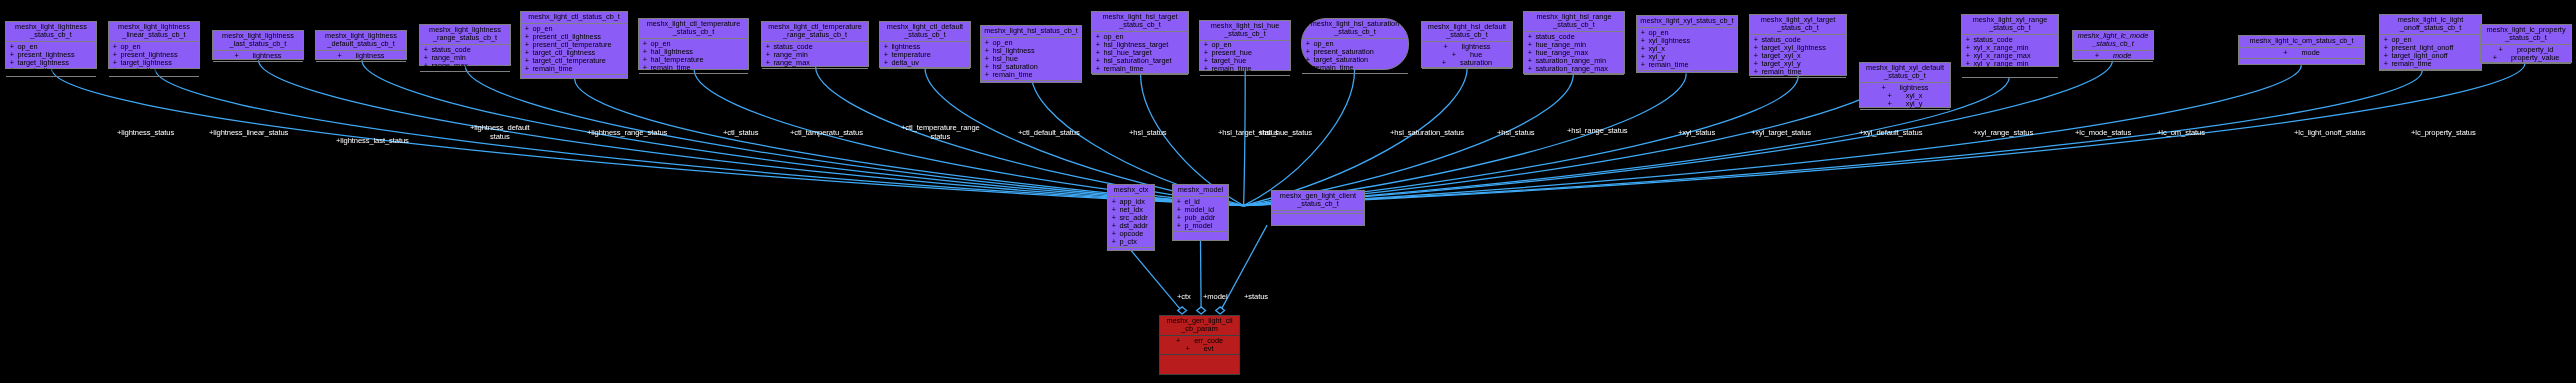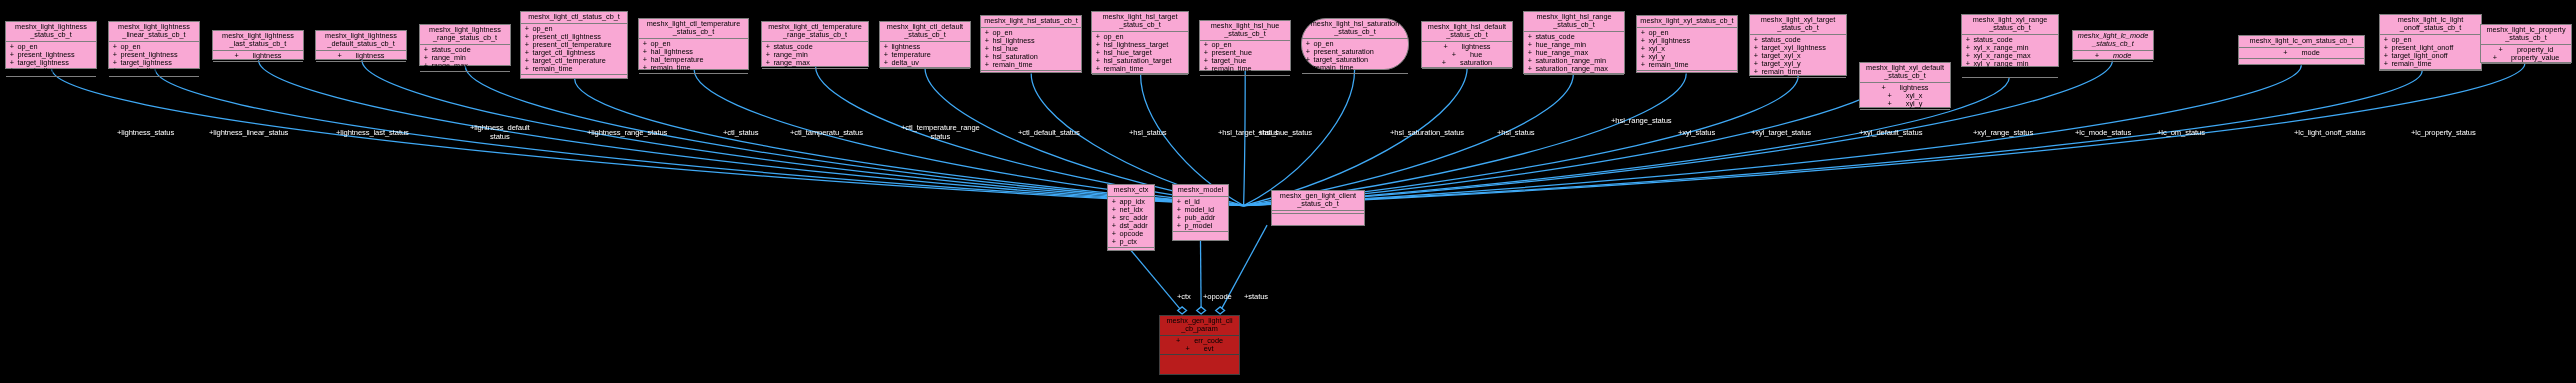--- a/index.html
+++ b/index.html
@@ -15,21 +15,21 @@
   .edge-label{
     position:absolute;
     color:#ffffff;
     font-size:7.6px;
     font-family:"Liberation Sans","DejaVu Sans",sans-serif;
     white-space:nowrap;
     letter-spacing:-0.1px;
   }
   .node{
     position:absolute;
-    background:#f9a8d4;
+    background:#8b5cf6;
     border:0.6px solid #7f7f7f;
     box-sizing:border-box;
     color:#000000;
   }
   .node.focus{background:#b91c1c;border:0.6px solid #404040;}
   .node .title{
     text-align:center;
     font-size:7.3px;
     line-height:8px;
     padding:1.3px 2.5px 1.9px 2.5px;
@@ -84,45 +84,45 @@
       <path d="M 1782.5 395 L 1863 491" stroke="#3fa9f5" stroke-width="2" fill="none"></path>
       <path d="M 1863 495 L 1856 489.5 L 1863 484 L 1870 489.5 Z" stroke="#3fa9f5" stroke-width="2" fill="#000"></path>
       <path d="M 1892 380 L 1893 491" stroke="#3fa9f5" stroke-width="2" fill="none"></path>
       <path d="M 1893 495 L 1886 489.5 L 1893 484 L 1900 489.5 Z" stroke="#3fa9f5" stroke-width="2" fill="#000"></path>
       <path d="M 1997 355 L 1923 491" stroke="#3fa9f5" stroke-width="2" fill="none"></path>
       <path d="M 1923 495 L 1916 489.5 L 1923 484 L 1930 489.5 Z" stroke="#3fa9f5" stroke-width="2" fill="#000"></path>
     </svg>
   <div id="labels">
       <div class="edge-label" style="left: 117px; top: 128px; white-space: pre-line; text-align: center;">+lightness_status</div>
       <div class="edge-label" style="left: 209px; top: 128px; white-space: pre-line; text-align: center;">+lightness_linear_status</div>
-      <div class="edge-label" style="left: 336px; top: 128px; white-space: pre-line; text-align: center;">+lightness_last_status</div>
+      <div class="edge-label" style="left: 336px; top: 136px; white-space: pre-line; text-align: center;">+lightness_last_status</div>
       <div class="edge-label" style="left: 470px; top: 123px; white-space: pre-line; text-align: center;">+lightness_default
 status</div>
       <div class="edge-label" style="left: 587px; top: 128px; white-space: pre-line; text-align: center;">+lightness_range_status</div>
       <div class="edge-label" style="left: 723px; top: 128px; white-space: pre-line; text-align: center;">+ctl_status</div>
       <div class="edge-label" style="left: 790px; top: 128px; white-space: pre-line; text-align: center;">+ctl_tamperatu_status</div>
       <div class="edge-label" style="left: 901px; top: 123px; white-space: pre-line; text-align: center;">+ctl_temperature_range
 status</div>
       <div class="edge-label" style="left: 1018px; top: 128px; white-space: pre-line; text-align: center;">+ctl_default_status</div>
       <div class="edge-label" style="left: 1129px; top: 128px; white-space: pre-line; text-align: center;">+hsl_status</div>
       <div class="edge-label" style="left: 1218px; top: 128px; white-space: pre-line; text-align: center;">+hsl_target_status</div>
       <div class="edge-label" style="left: 1258px; top: 128px; white-space: pre-line; text-align: center;">+hsl_hue_status</div>
       <div class="edge-label" style="left: 1390px; top: 128px; white-space: pre-line; text-align: center;">+hsl_saturation_status</div>
       <div class="edge-label" style="left: 1497px; top: 128px; white-space: pre-line; text-align: center;">+hsl_status</div>
-      <div class="edge-label" style="left: 1567px; top: 116px; white-space: pre-line; text-align: left; margin-left: 44px;">+hsl_range_status</div>
+      <div class="edge-label" style="left: 1567px; top: 126px; white-space: pre-line; text-align: left;">+hsl_range_status</div>
       <div class="edge-label" style="left: 1678px; top: 128px; white-space: pre-line; text-align: center;">+xyl_status</div>
       <div class="edge-label" style="left: 1751px; top: 128px; white-space: pre-line; text-align: center;">+xyl_target_status</div>
       <div class="edge-label" style="left: 1859px; top: 128px; white-space: pre-line; text-align: center;">+xyl_default_status</div>
       <div class="edge-label" style="left: 1973px; top: 128px; white-space: pre-line; text-align: center;">+xyl_range_status</div>
       <div class="edge-label" style="left: 2075px; top: 128px; white-space: pre-line; text-align: center;">+lc_mode_status</div>
       <div class="edge-label" style="left: 2157px; top: 128px; white-space: pre-line; text-align: center;">+lc_om_status</div>
       <div class="edge-label" style="left: 2294px; top: 128px; white-space: pre-line; text-align: center;">+lc_light_onoff_status</div>
       <div class="edge-label" style="left: 2411px; top: 128px; white-space: pre-line; text-align: center;">+lc_property_status</div>
       <div class="edge-label" style="left: 1177px; top: 292px; white-space: pre-line; text-align: center;">+ctx</div>
-      <div class="edge-label" style="left: 1203px; top: 292px; white-space: pre-line; text-align: center;">+opcode</div>
+      <div class="edge-label" style="left: 1203px; top: 292px; white-space: pre-line; text-align: center;">+model</div>
       <div class="edge-label" style="left: 1244px; top: 292px; white-space: pre-line; text-align: center;">+status</div>
     </div>
   <div id="nodes">
       <div class="node" style="left: 5px; top: 21px; width: 92px; height: 48px;">
         <div class="title">meshx_light_lightness
 _status_cb_t</div>
         <div class="attrs">
           <div class="row"><span class="vis">+</span><span>op_en</span></div>
           <div class="row"><span class="vis">+</span><span>present_lightness</span></div>
           <div class="row"><span class="vis">+</span><span>target_lightness</span></div>
@@ -203,21 +203,21 @@
       <div class="node" style="left: 879px; top: 21px; width: 92px; height: 47px;">
         <div class="title">meshx_light_ctl_default
 _status_cb_t</div>
         <div class="attrs">
           <div class="row"><span class="vis">+</span><span>lightness</span></div>
           <div class="row"><span class="vis">+</span><span>temperature</span></div>
           <div class="row"><span class="vis">+</span><span>delta_uv</span></div>
         </div>
         <div class="ops"></div>
       </div>
-      <div class="node" style="left: 980px; top: 15px; width: 102px; height: 58px;">
+      <div class="node" style="left: 980px; top: 25px; width: 102px; height: 58px;">
         <div class="title">meshx_light_hsl_status_cb_t</div>
         <div class="attrs">
           <div class="row"><span class="vis">+</span><span>op_en</span></div>
           <div class="row"><span class="vis">+</span><span>hsl_lightness</span></div>
           <div class="row"><span class="vis">+</span><span>hsl_hue</span></div>
           <div class="row"><span class="vis">+</span><span>hsl_saturation</span></div>
           <div class="row"><span class="vis">+</span><span>remain_time</span></div>
         </div>
         <div class="ops"></div>
       </div>

